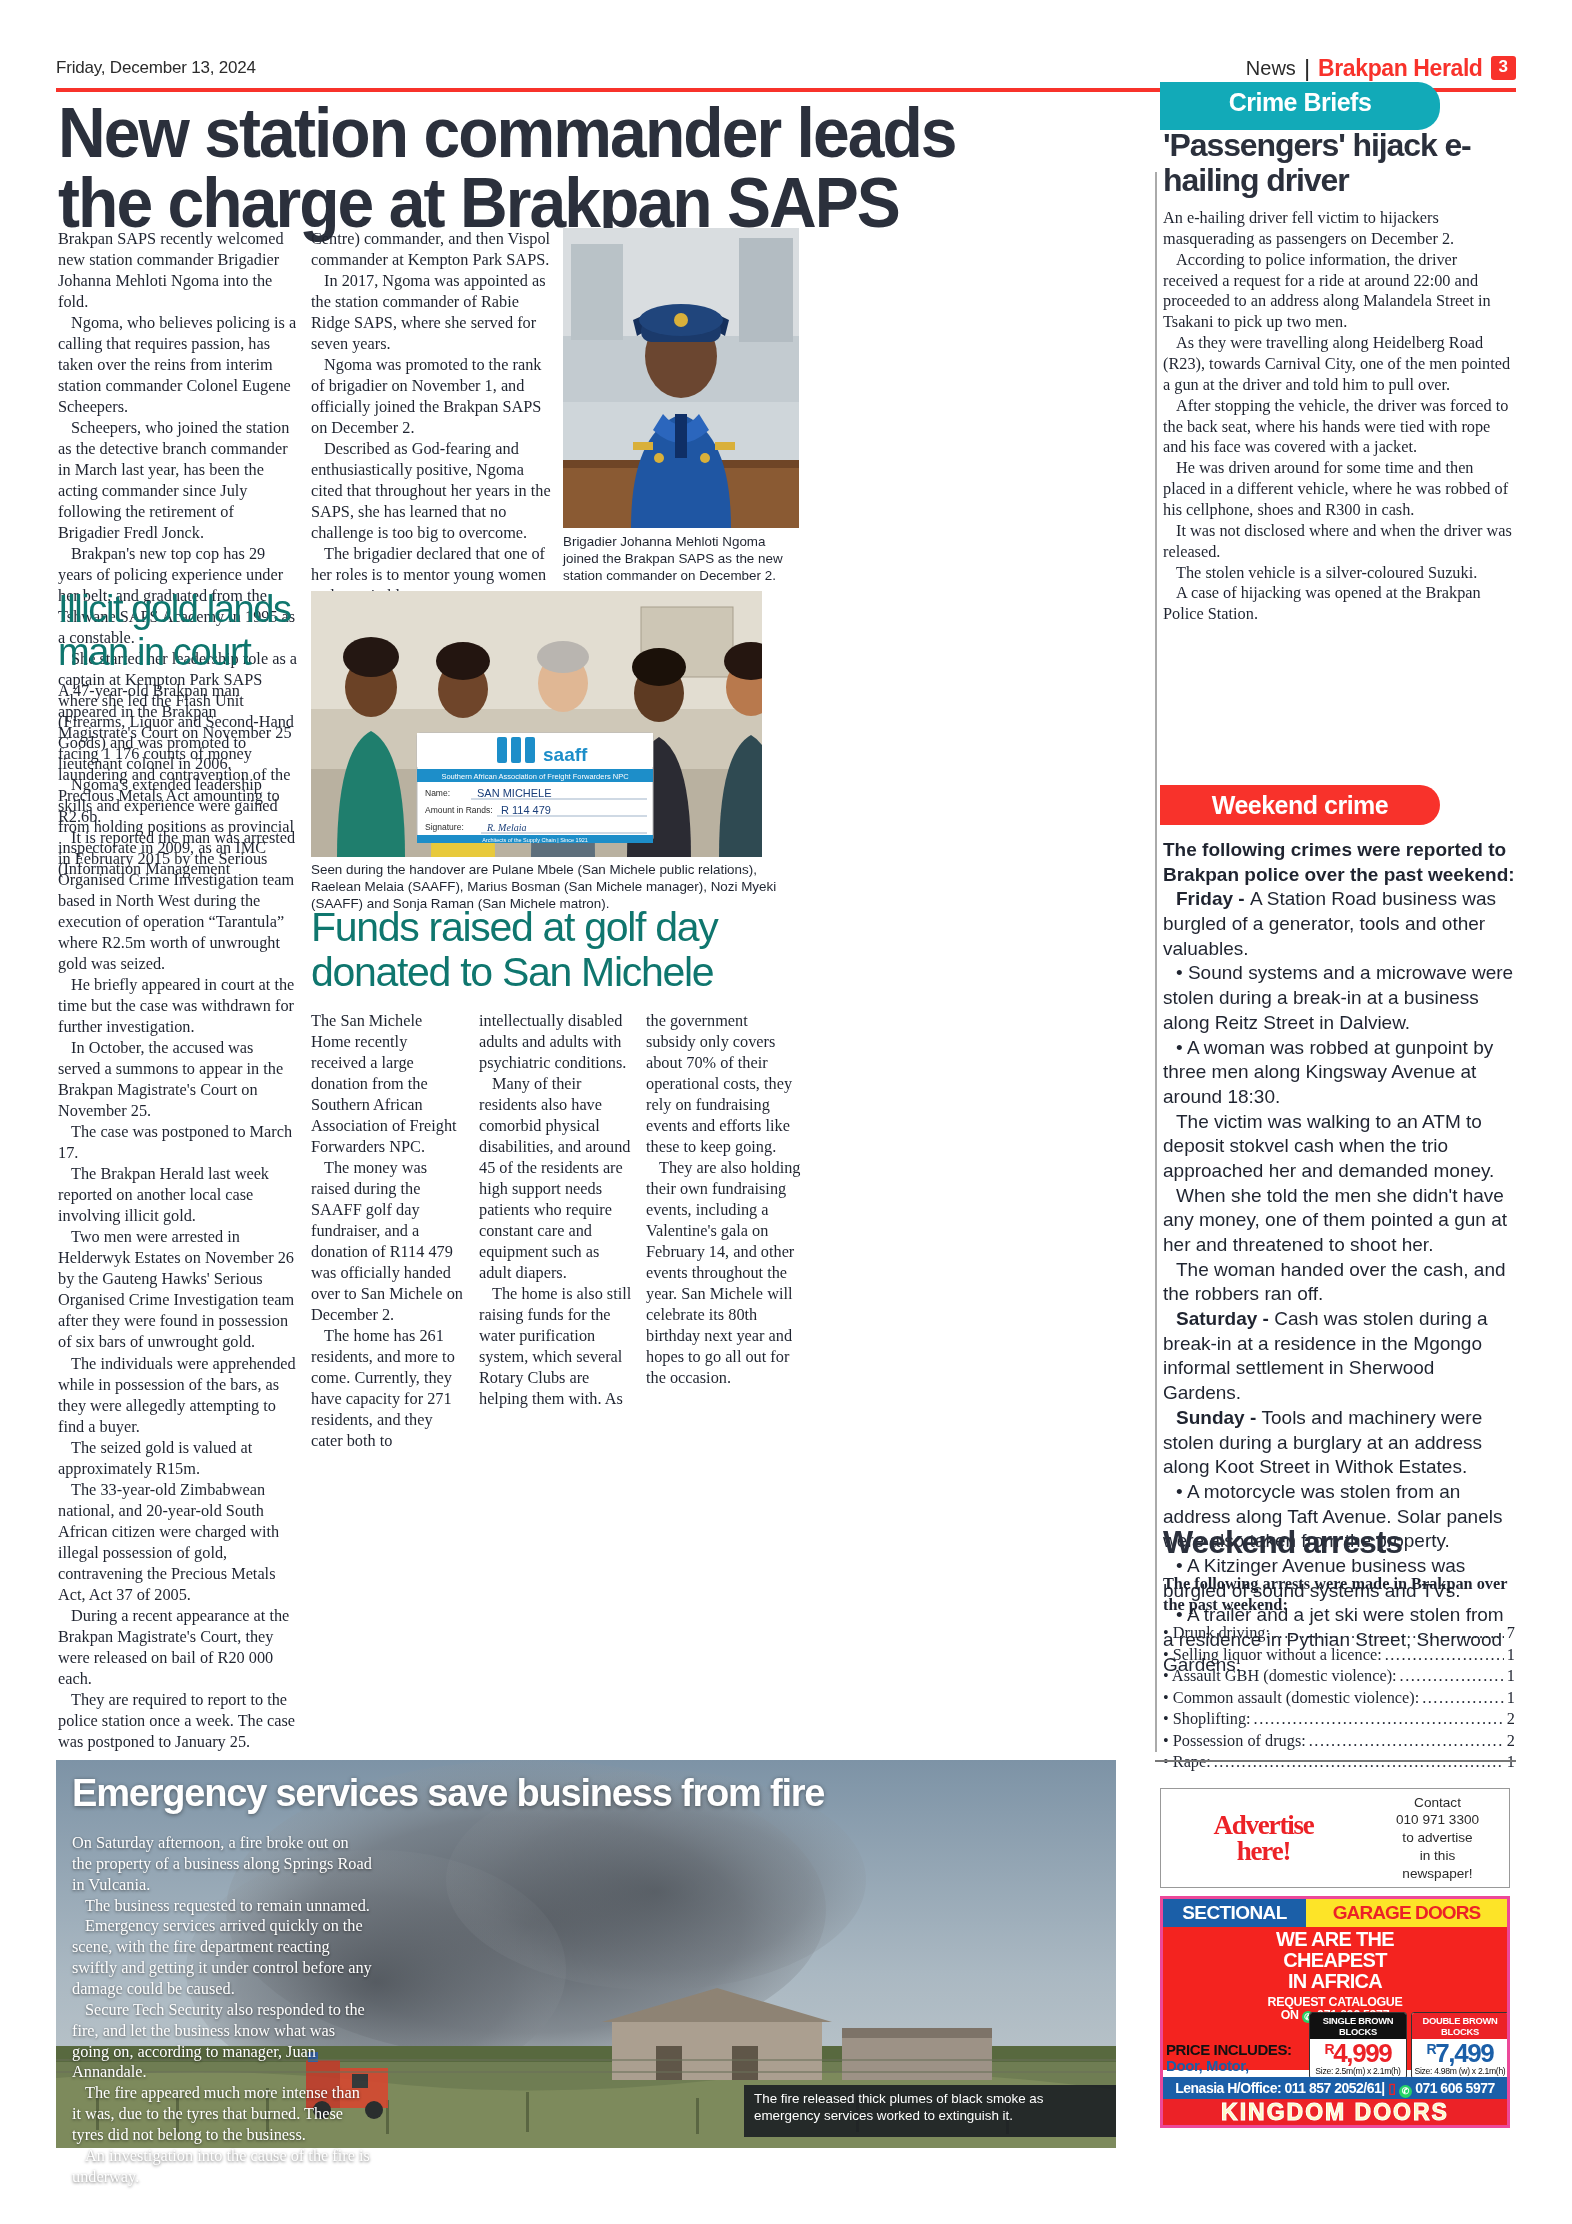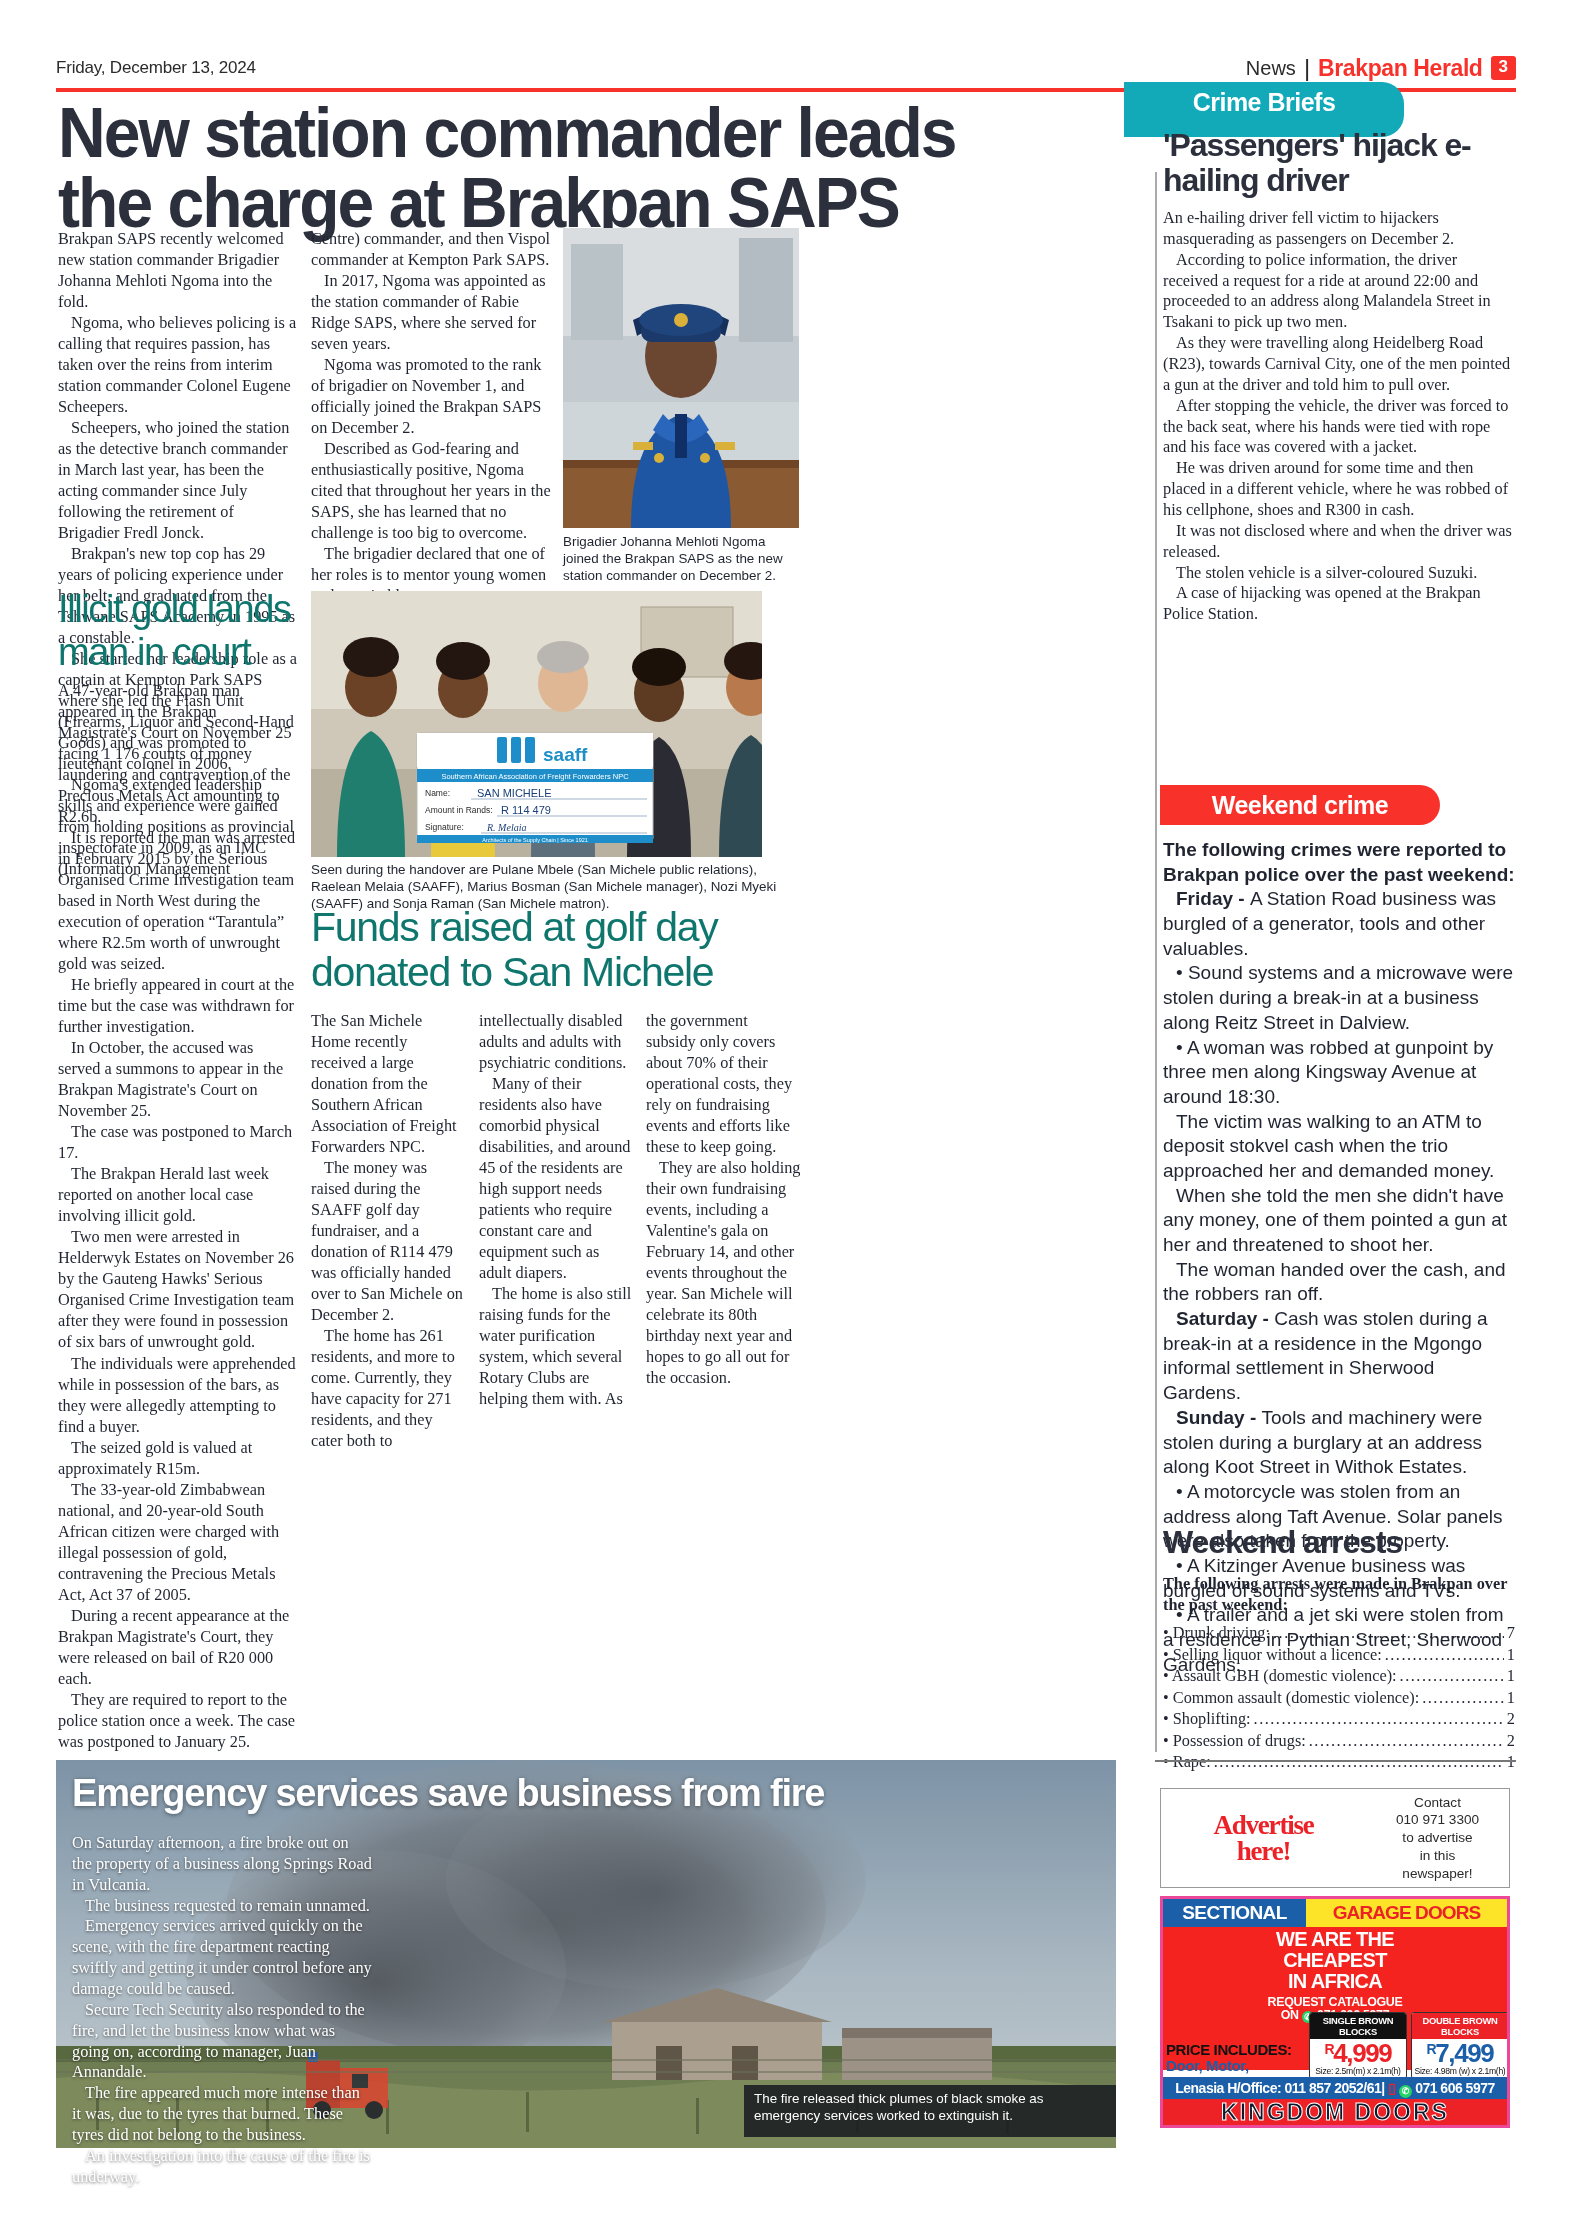--- a/index.html
+++ b/index.html
@@ -99,21 +99,21 @@
   #funds-c3 { left: 646px; top: 1010px; }
   .side-rule-v {
     position: absolute; left: 1155px; top: 172px; width: 2px; height: 1580px; background: #aaa;
   }
   .pill {
     border-radius: 0 22px 22px 0; color: #fff; text-align: center;
     font-family: "Liberation Sans", sans-serif; font-weight: bold;
     letter-spacing: -0.5px;
   }
   #crime-briefs-pill {
-    position: absolute; left: 1124px; top: 82px; width: 280px; height: 55px;
+    position: absolute; left: 1160px; top: 82px; width: 280px; height: 48px;
     background: #12aab8; font-size: 25px; line-height: 40px;
   }
   #weekend-crime-pill {
     position: absolute; left: 1160px; top: 785px; width: 280px; height: 40px;
     background: #f8322b; font-size: 25px; line-height: 40px;
   }
   .side-head {
     font-family: "Liberation Sans", sans-serif; color: #2b303c;
     letter-spacing: -1.1px; line-height: 1.1;
   }
@@ -230,21 +230,21 @@
     background: #1b5fa8; color: #fff; font-family: "Liberation Sans", sans-serif;
     font-weight: bold; font-size: 14px; line-height: 22px; text-align: center; letter-spacing: -0.5px;
   }
   .ga-contact .ico-phone { color: #ec2227; }
   .ga-contact .ico-wa {
     display: inline-block; width: 13px; height: 13px; border-radius: 50%;
     background: #25d366; color: #fff; font-size: 9px; line-height: 13px; vertical-align: -1px;
   }
   .ga-logo {
     position: absolute; left: 0; bottom: 0; width: 100%; height: 26px;
-    background: #ec2227; color: #0f172a; font-family: "Liberation Sans", sans-serif;
+    background: #ec2227; color: #fef9c3; font-family: "Liberation Sans", sans-serif;
     font-weight: bold; font-size: 23px; line-height: 26px; text-align: center;
     letter-spacing: 2px; -webkit-text-stroke: 1px #ffffff;
   }
 
   
   #fire-feature {
     position: absolute; left: 56px; top: 1760px; width: 1060px; height: 388px;
     overflow: hidden; background: #8fa3b0;
   }
   #fire-head {

